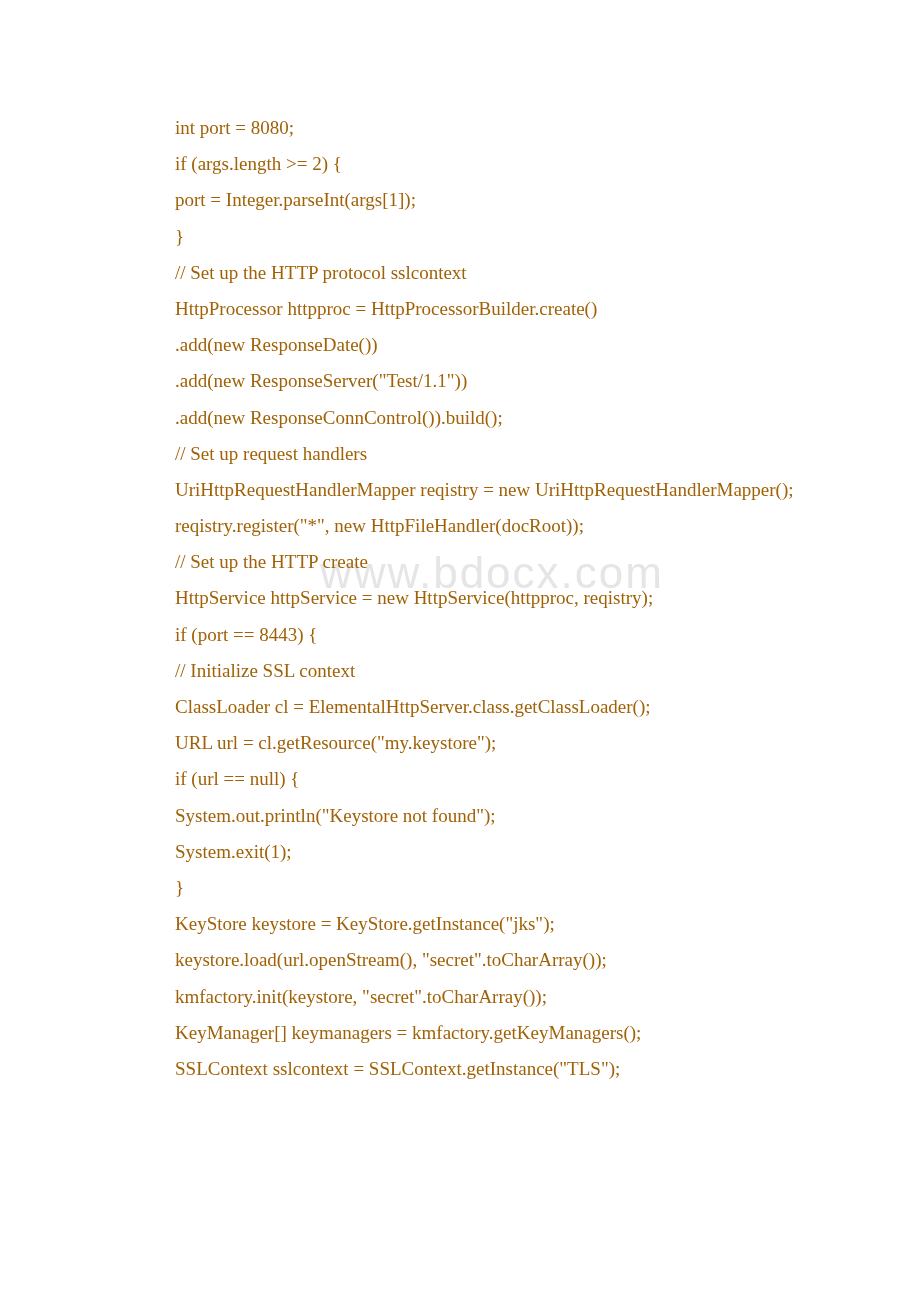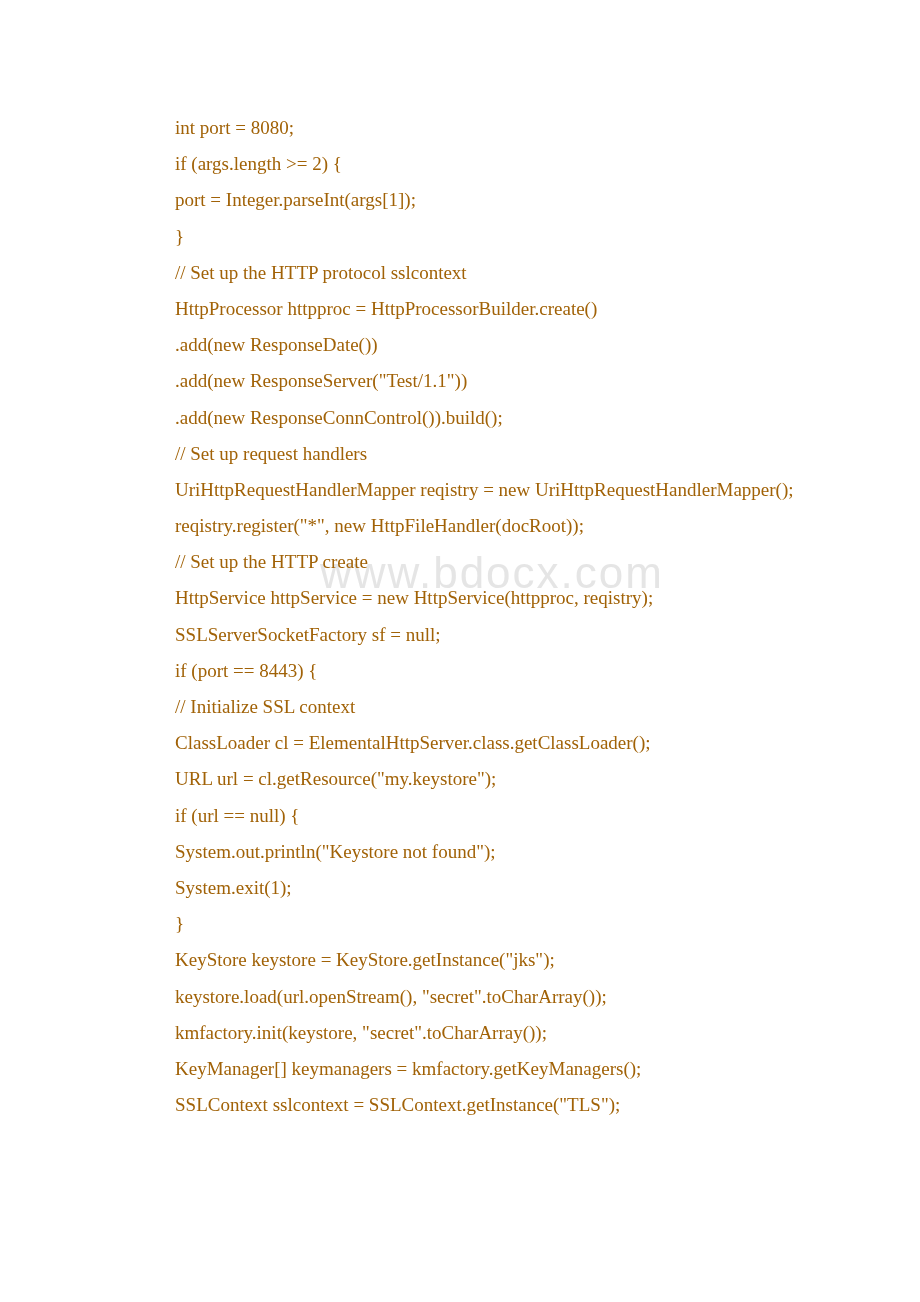--- a/index.html
+++ b/index.html
@@ -53,21 +53,20 @@
   <div class="line">// Set up the HTTP protocol sslcontext</div>
   <div class="line">HttpProcessor httpproc = HttpProcessorBuilder.create()</div>
   <div class="line">.add(new ResponseDate())</div>
   <div class="line">.add(new ResponseServer("Test/1.1"))</div>
   <div class="line">.add(new ResponseConnControl()).build();</div>
   <div class="line">// Set up request handlers</div>
   <div class="line">UriHttpRequestHandlerMapper reqistry = new UriHttpRequestHandlerMapper();</div>
   <div class="line">reqistry.register("*", new HttpFileHandler(docRoot));</div>
   <div class="line">// Set up the HTTP create</div>
   <div class="line">HttpService httpService = new HttpService(httpproc, reqistry);</div>
-  <div class="line">SSLServerSocketFactory sf = null;</div>
   <div class="line">if (port == 8443) {</div>
   <div class="line">// Initialize SSL context</div>
   <div class="line">ClassLoader cl = ElementalHttpServer.class.getClassLoader();</div>
   <div class="line">URL url = cl.getResource("my.keystore");</div>
   <div class="line">if (url == null) {</div>
   <div class="line">System.out.println("Keystore not found");</div>
   <div class="line">System.exit(1);</div>
   <div class="line">}</div>
   <div class="line">KeyStore keystore = KeyStore.getInstance("jks");</div>
   <div class="line">keystore.load(url.openStream(), "secret".toCharArray());</div>

